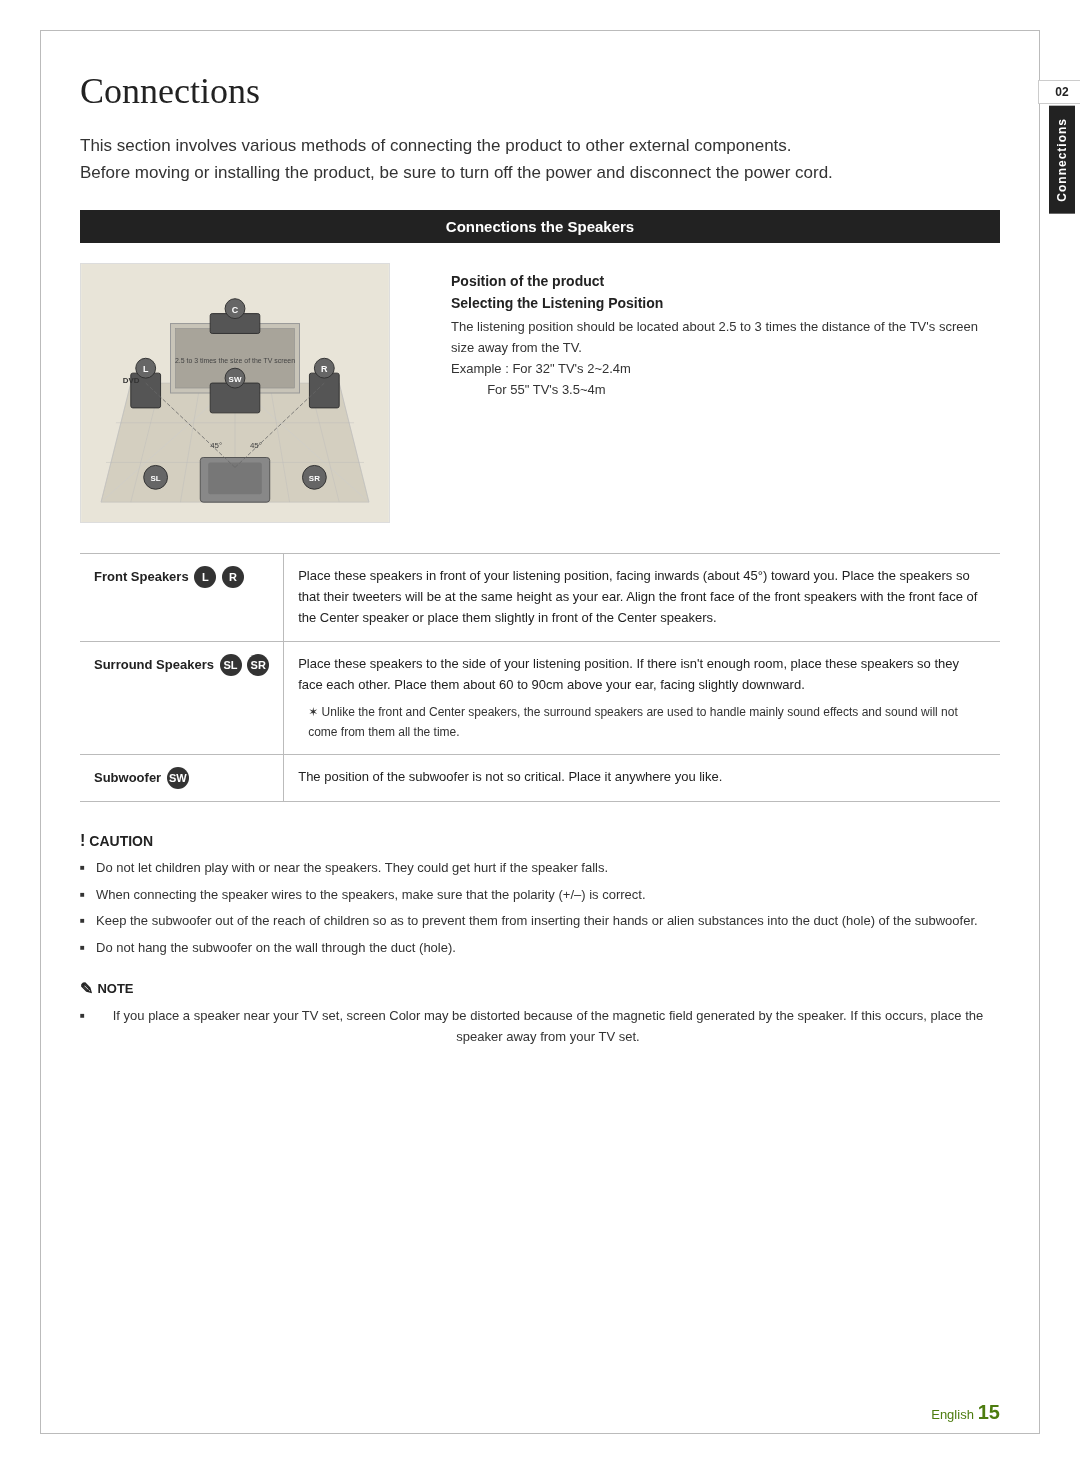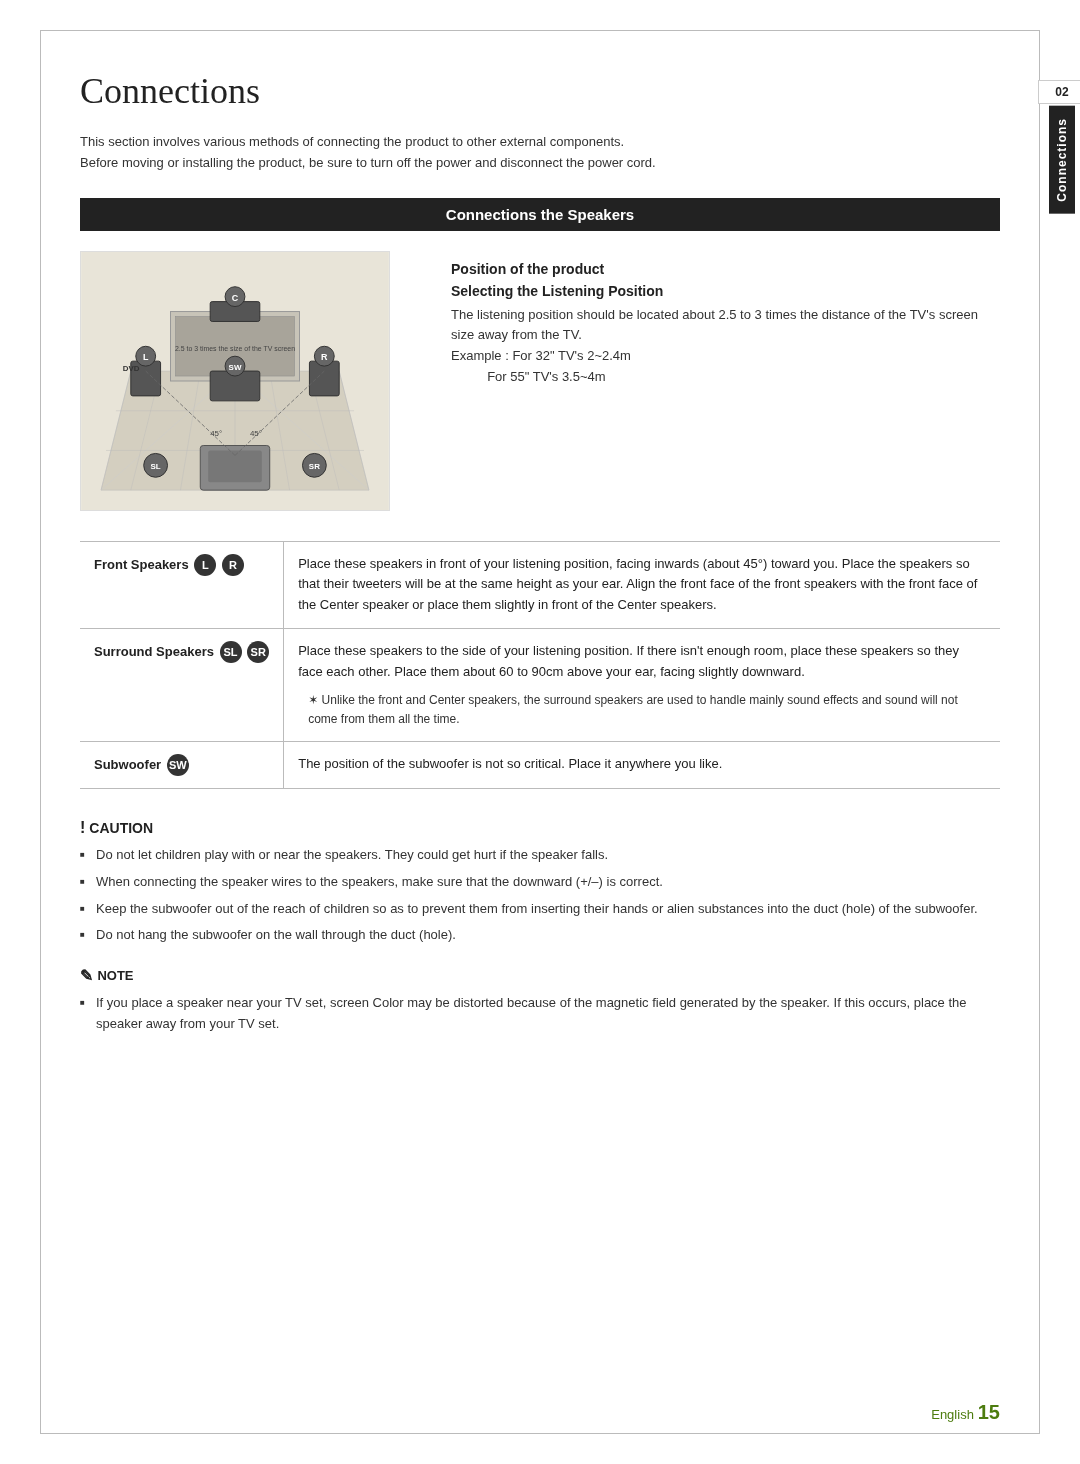--- a/index.html
+++ b/index.html
@@ -93,21 +93,21 @@
     .page-title {
       font-size: 36px;
       font-weight: 300;
       font-family: Georgia, serif;
       margin-bottom: 20px;
       margin-top: 10px;
     }
 
     
     .intro-text {
-      font-size: 13px;
+      font-size: 17px;
       color: #333;
       line-height: 1.6;
       margin-bottom: 24px;
     }
 
     
     .section-header {
       background: #222;
       color: #fff;
       text-align: center;
@@ -264,20 +264,21 @@
       gap: 4px;
     }
 
     .note-icon {
       font-size: 16px;
     }
 
     .note-list {
       list-style: none;
       padding: 0;
+      text-align: center;
     }
 
     .note-list li {
       font-size: 13px;
       color: #333;
       line-height: 1.6;
       padding-left: 16px;
       margin-bottom: 6px;
       position: relative;
     }
@@ -440,21 +441,21 @@
     </tbody>
   </table>
 
   <div class="caution-section">
     <div class="caution-title">
       <span class="caution-exclaim">!</span>
       <span>CAUTION</span>
     </div>
     <ul class="caution-list">
       <li>Do not let children play with or near the speakers. They could get hurt if the speaker falls.</li>
-      <li>When connecting the speaker wires to the speakers, make sure that the downward (+/–) is correct.</li>
+      <li>When connecting the speaker wires to the speakers, make sure that the polarity (+/–) is correct.</li>
       <li>Keep the subwoofer out of the reach of children so as to prevent them from inserting their hands or alien substances into the duct (hole) of the subwoofer.</li>
       <li>Do not hang the subwoofer on the wall through the duct (hole).</li>
     </ul>
   </div>
 
   <div class="note-section">
     <div class="note-title">
       <span class="note-icon">✎</span>
       <span>NOTE</span>
     </div>

